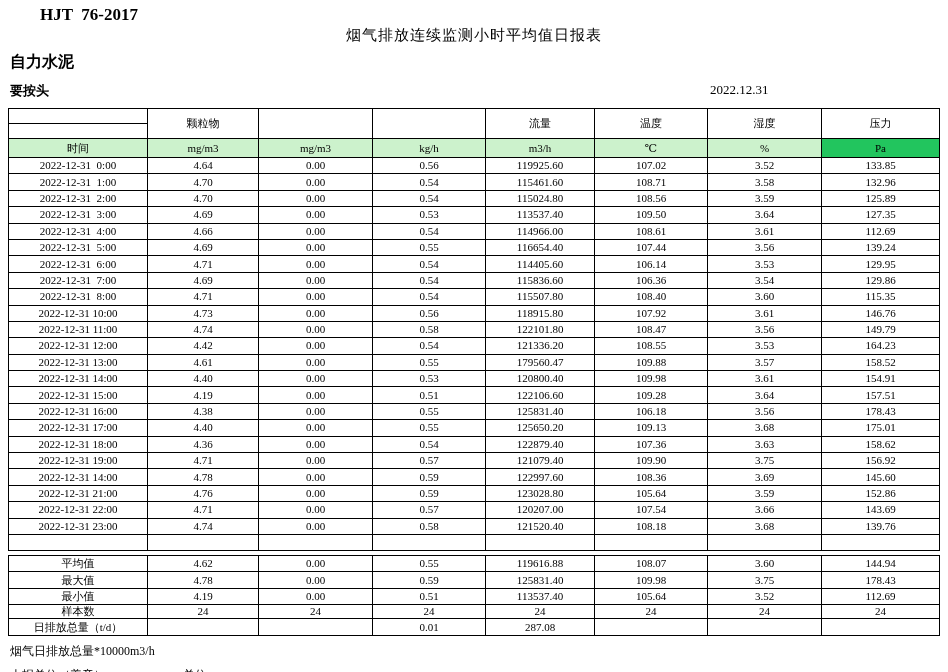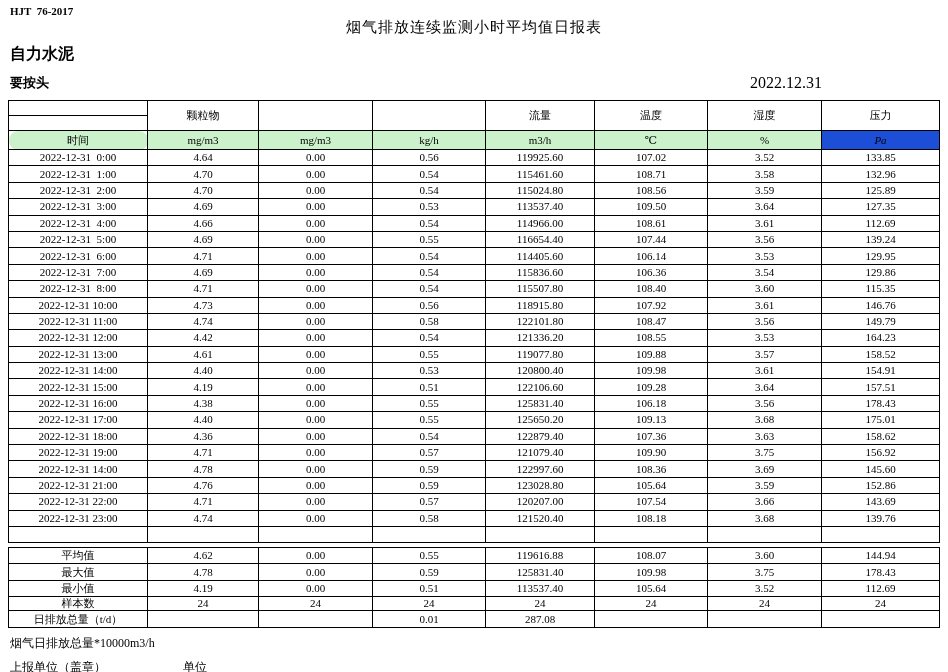--- a/index.html
+++ b/index.html
@@ -1,25 +1,25 @@
 <!DOCTYPE html>
 <html><head>
 <meta charset="utf-8">
 <style>
   html,body{margin:0;padding:0;}
   body{
     width:948px;height:672px;background:#ffffff;color:#000;
     font-family:"Liberation Serif","DejaVu Serif",serif;
     overflow:hidden;position:relative;
   }
-  .std{padding:5px 0 0 10px;font-weight:bold;font-size:11px;white-space:pre;}
+  .std{padding:5px 0 0 10px;font-weight:bold;font-size:17px;white-space:pre;margin-left:30px;}
   .title{text-align:center;font-weight:normal;font-size:15px;margin-top:1px;letter-spacing:1px;}
   .company{margin:7px 0 0 10px;font-weight:bold;font-size:16px;}
   .station-line{position:relative;margin:9px 0 0 10px;font-weight:bold;font-size:13px;height:17px;}
-  .date{position:absolute;left:740px;top:0;font-weight:normal;font-size:16px;text-align:right;}
+  .date{position:absolute;left:700px;top:0;font-weight:normal;font-size:13px;text-align:right;}
   table{border-collapse:collapse;table-layout:fixed;width:931px;margin:9px 0 0 8px;}
   th,td{
     border:1px solid #000;padding:0;overflow:hidden;
     font-size:11px;font-weight:normal;text-align:center;vertical-align:middle;
     white-space:pre;line-height:1;
   }
   tr.group th{height:28px;}
   tr.units th{height:18px;}
   tbody td{height:15.4px;}
   tr.blank td{height:15px;}
@@ -62,28 +62,28 @@
           <th class="split"><div class="half top"></div><div class="half"></div></th>
           <th>颗粒物</th>
           <th></th>
           <th></th>
           <th>流量</th>
           <th>温度</th>
           <th>湿度</th>
           <th>压力</th>
         </tr>
         <tr class="units">
-          <th style="background: rgb(204, 242, 204); border-radius: 9px;">时间</th>
+          <th style="background: rgb(204, 242, 204);">时间</th>
           <th style="background: rgb(204, 242, 204);">mg/m3</th>
           <th style="background: rgb(204, 242, 204);">mg/m3</th>
           <th style="background: rgb(204, 242, 204);">kg/h</th>
           <th style="background: rgb(204, 242, 204);">m3/h</th>
           <th style="background: rgb(204, 242, 204);">℃</th>
           <th style="background: rgb(204, 242, 204);">%</th>
-          <th style="background: #1d4ed8; font-style: italic;">Pa</th>
+          <th style="background: #22c55e;">Pa</th>
         </tr>
       </thead>
     <tbody>
         <tr class="data">
           <td>2022-12-31  0:00</td>
           <td>4.64</td>
           <td>0.00</td>
           <td>0.56</td>
           <td>119925.60</td>
           <td>107.02</td>
@@ -198,21 +198,21 @@
           <td>121336.20</td>
           <td>108.55</td>
           <td>3.53</td>
           <td>164.23</td>
         </tr>
         <tr class="data">
           <td>2022-12-31 13:00</td>
           <td>4.61</td>
           <td>0.00</td>
           <td>0.55</td>
-          <td>119077.80</td>
+          <td>179560.47</td>
           <td>109.88</td>
           <td>3.57</td>
           <td>158.52</td>
         </tr>
         <tr class="data">
           <td>2022-12-31 14:00</td>
           <td>4.40</td>
           <td>0.00</td>
           <td>0.53</td>
           <td>120800.40</td>

